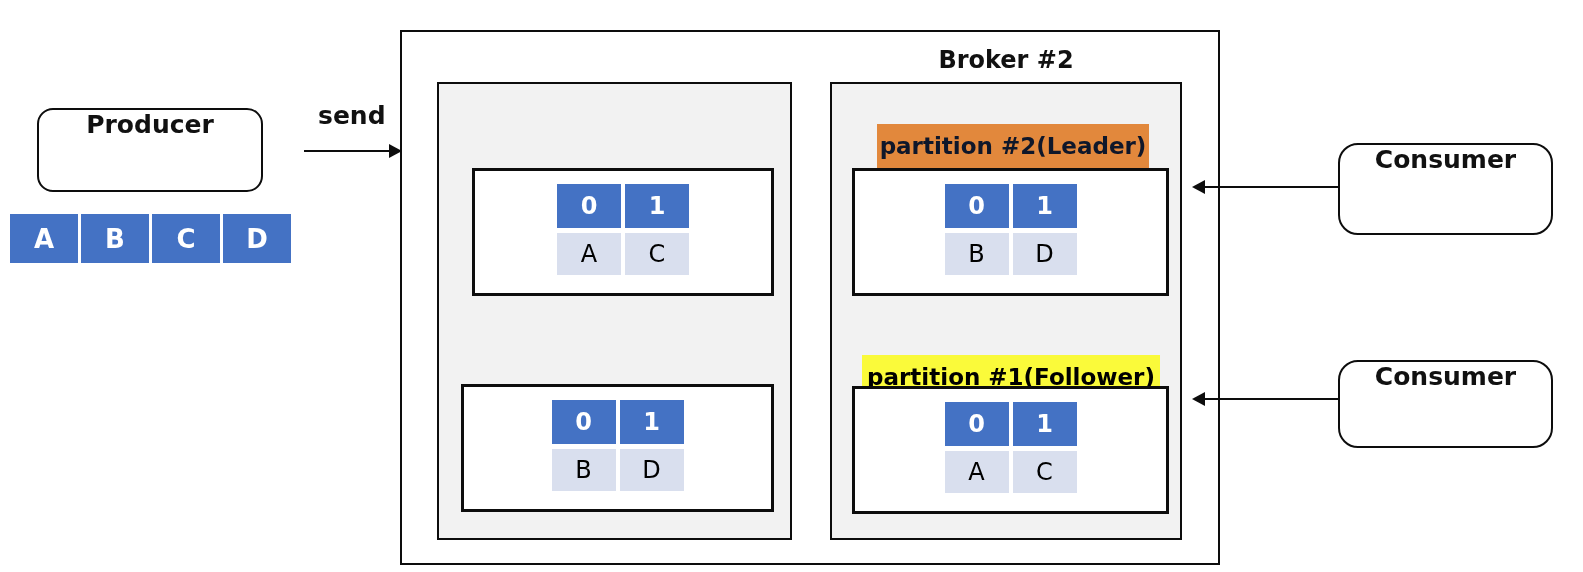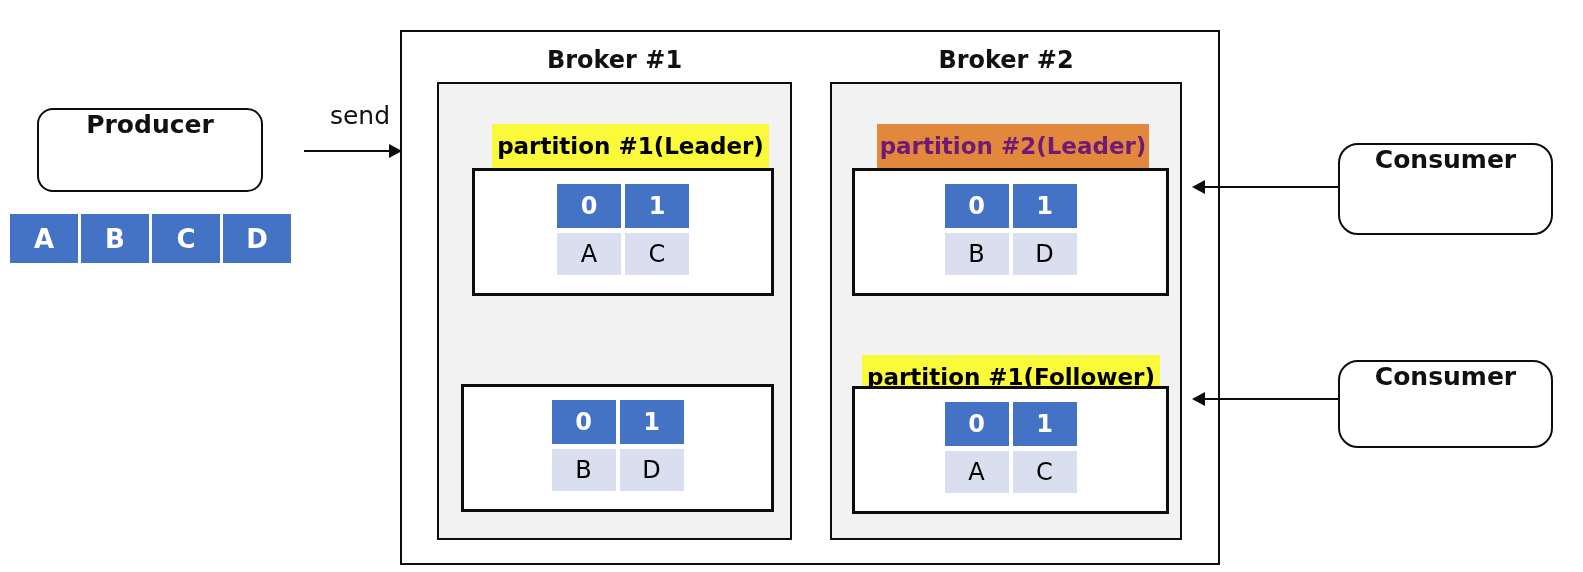--- a/index.html
+++ b/index.html
@@ -18,37 +18,37 @@
   .cluster-box{position:absolute;left:400px;top:30px;width:820px;height:535px;border:2px solid var(--ink);background:#fff;}
   .cluster-title{position:absolute;left:50%;top:-27px;transform:translateX(-50%);background:#fff;padding:0 16px;font-size:26px;font-weight:600;line-height:32px;white-space:nowrap;}
 
   
   .broker-label{position:absolute;text-align:center;font-size:24px;font-weight:600;line-height:30px;}
   .broker-box{position:absolute;top:50px;height:458px;background:var(--broker-bg);border:2px solid var(--ink);}
 
   
   .part-label{position:absolute;font-size:23px;font-weight:700;text-align:center;line-height:44px;height:44px;white-space:nowrap;}
   .label-yellow{background:var(--yellow);color:#000;}
-  .label-orange{background:var(--orange);color:#701a75;}
+  .label-orange{background:var(--orange);color:#0f172a;}
   .part-box{position:absolute;background:#fff;border:3px solid var(--ink);}
   .ptable{display:flex;flex-direction:column;align-items:center;margin-top:13px;gap:5px;}
   .prow{display:flex;gap:4px;}
   .pcell{display:flex;align-items:center;justify-content:center;width:64px;font-size:24px;}
   .prow.head .pcell{background:var(--blue);color:#fff;font-weight:700;height:44px;}
   .prow.data .pcell{background:var(--light);color:#000;height:42px;}
 
   
   .node{position:absolute;display:flex;justify-content:center;background:#fff;border:2.5px solid var(--ink);border-radius:18px;font-size:25px;font-weight:600;}
 
   
   .msg-strip{position:absolute;left:10px;top:214px;display:flex;gap:3px;}
   .msg-cell{width:68px;height:49px;background:var(--blue);color:#fff;font-size:26px;font-weight:700;display:flex;align-items:center;justify-content:center;}
 
   
-  .send-label{position:absolute;font-size:25px;font-weight:400;text-align:center;}
+  .send-label{position:absolute;font-size:25px;font-weight:700;}
   .arrow-line{position:absolute;height:2px;background:var(--ink);z-index:5;}
   .ah{position:absolute;width:0;height:0;z-index:5;}
   .ah-right{border-left:13px solid var(--ink);border-top:7px solid transparent;border-bottom:7px solid transparent;}
   .ah-left{border-right:13px solid var(--ink);border-top:7px solid transparent;border-bottom:7px solid transparent;}
 </style>
 </head>
 <body>
 
 <div class="canvas">
 
@@ -62,26 +62,24 @@
     <div class="msg-cell">C</div>
     <div class="msg-cell">D</div>
   </div>
 
   <div class="send-label" style="left:318px;top:101px;width:84px;">send</div>
   <div class="arrow-line" style="left:304px;top:150px;width:86px;"></div>
   <div class="ah ah-right" style="left:389px;top:144px;"></div>
 
   <div class="cluster-box">
 
-    <div class="broker-label" style="left:35px;top:13px;width:355px;">Broker #1</div>
     <div class="broker-label" style="left:428px;top:13px;width:352px;">Broker #2</div>
 
     <div class="broker-box" style="left:35px;width:355px;">
 
-      <div class="part-label label-yellow" style="left:53px;top:40px;width:277px;">partition #1(Leader)</div>
       <div class="part-box" style="left:33px;top:84px;width:302px;height:128px;">
         <div class="ptable">
           <div class="prow head">
             <div class="pcell">0</div>
             <div class="pcell">1</div>
           </div>
           <div class="prow data">
             <div class="pcell">A</div>
             <div class="pcell">C</div>
           </div>

